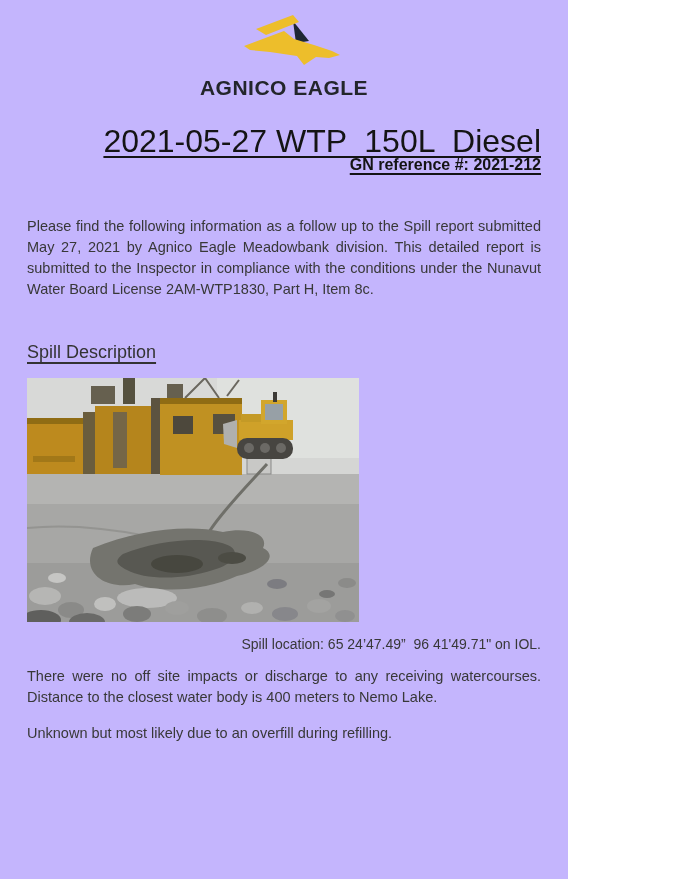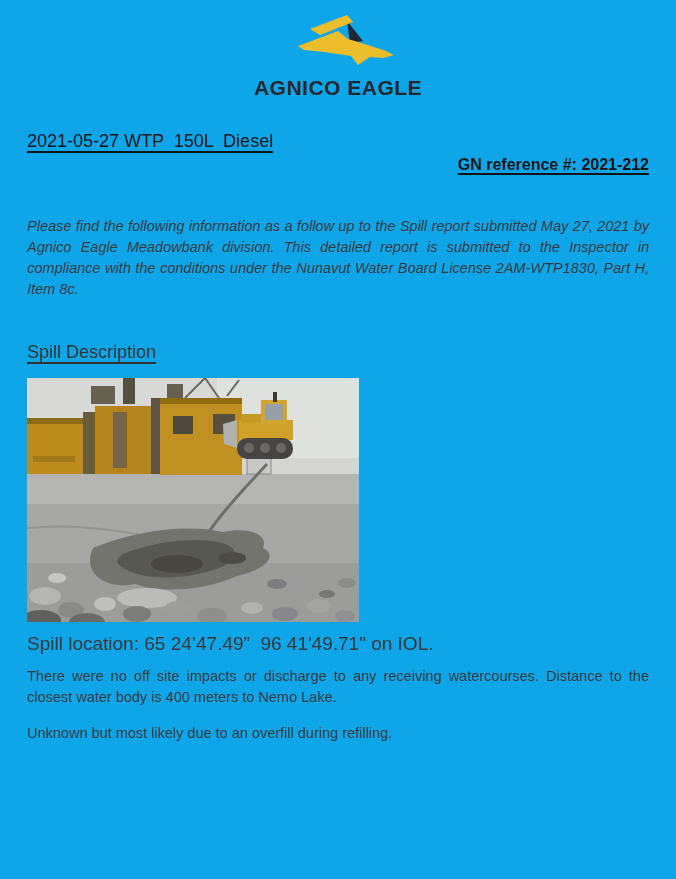--- a/index.html
+++ b/index.html
@@ -1,42 +1,42 @@
 <!DOCTYPE html>
 <html><head>
 <meta charset="utf-8">
 <style>
   html, body { margin: 0; padding: 0; background: #ffffff; }
   .page {
     position: relative;
-    width: 676px;
+    width: 568px;
     height: 879px;
-    background: #0ea5e9;
+    background: #c4b5fd;
     font-family: "Liberation Sans", sans-serif;
     color: #383838;
     overflow: hidden;
   }
   .content { padding: 0 27px; }
 
   
   .logo-block { text-align: center; padding-top: 8px; }
   .eagle-svg { display: inline-block; transform: translateX(14px); }
   .wordmark {
     margin-top: 2px;
     font-size: 21px;
     font-weight: 700;
     letter-spacing: 0.5px;
     color: #23262B;
   }
 
   
   .doc-title {
     margin-top: 26px;
-    text-align: left;
-    font-size: 18px;
+    text-align: right;
+    font-size: 32px;
     font-weight: 400;
     color: #141414;
     text-decoration: underline;
     text-decoration-thickness: 2px;
     text-underline-offset: 4px;
     white-space: pre-wrap;
     line-height: 30px;
   }
   .gn-ref {
     text-align: right;
@@ -49,21 +49,21 @@
     line-height: 18px;
   }
 
   
   .para {
     font-size: 14.5px;
     line-height: 21px;
     text-align: justify;
     color: #383838;
   }
-  .p-intro   { margin-top: 42px; font-style: italic; }
+  .p-intro   { margin-top: 42px; }
   .p-desc    { margin-top: 14px; }
   .p-impacts { margin-top: 12px; }
   .p-cause   { margin-top: 14px; text-align: left; }
 
   .section-heading {
     margin-top: 40px;
     font-size: 18px;
     font-weight: 400;
     color: #333333;
     text-decoration: underline;
@@ -71,24 +71,25 @@
     text-underline-offset: 4px;
     line-height: 24px;
   }
   .section-heading.second { margin-top: 22px; }
 
   .photo-wrap { margin-top: 14px; width: 332px; height: 244px; }
   .photo-wrap svg { display: block; }
 
   .loc-line {
     margin-top: 12px;
-    font-size: 19px;
+    font-size: 14px;
     line-height: 20px;
     color: #383838;
     white-space: pre-wrap;
+    text-align: right;
   }
 </style>
 </head>
 <body>
 
 <div class="page">
 
   <div class="logo-block">
     <span class="eagle-svg">
       <svg width="124" height="62" viewBox="0 0 124 62" xmlns="http://www.w3.org/2000/svg">

